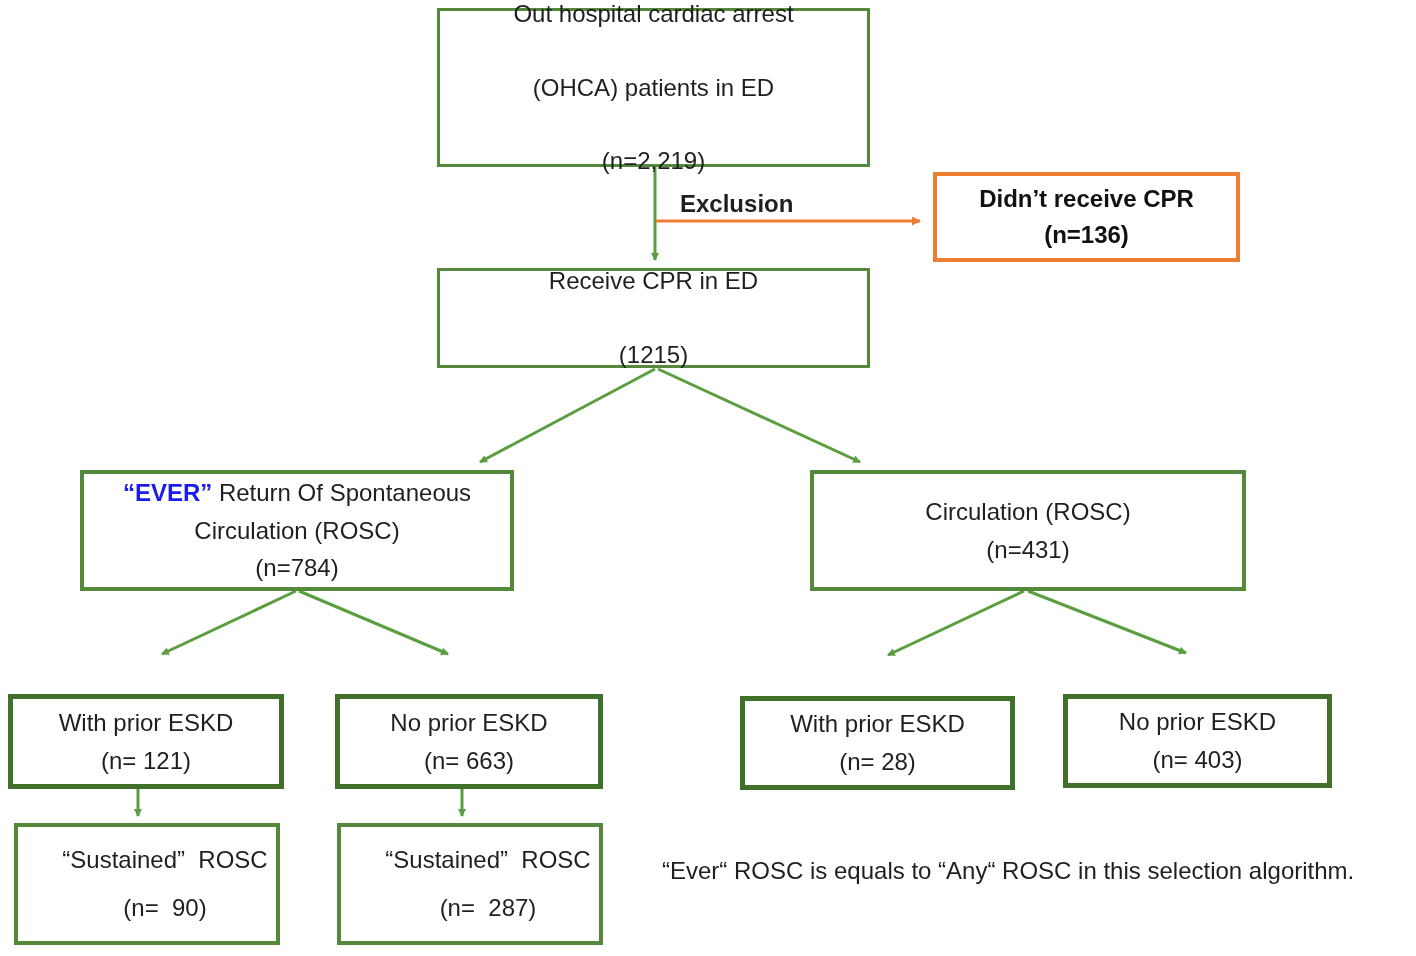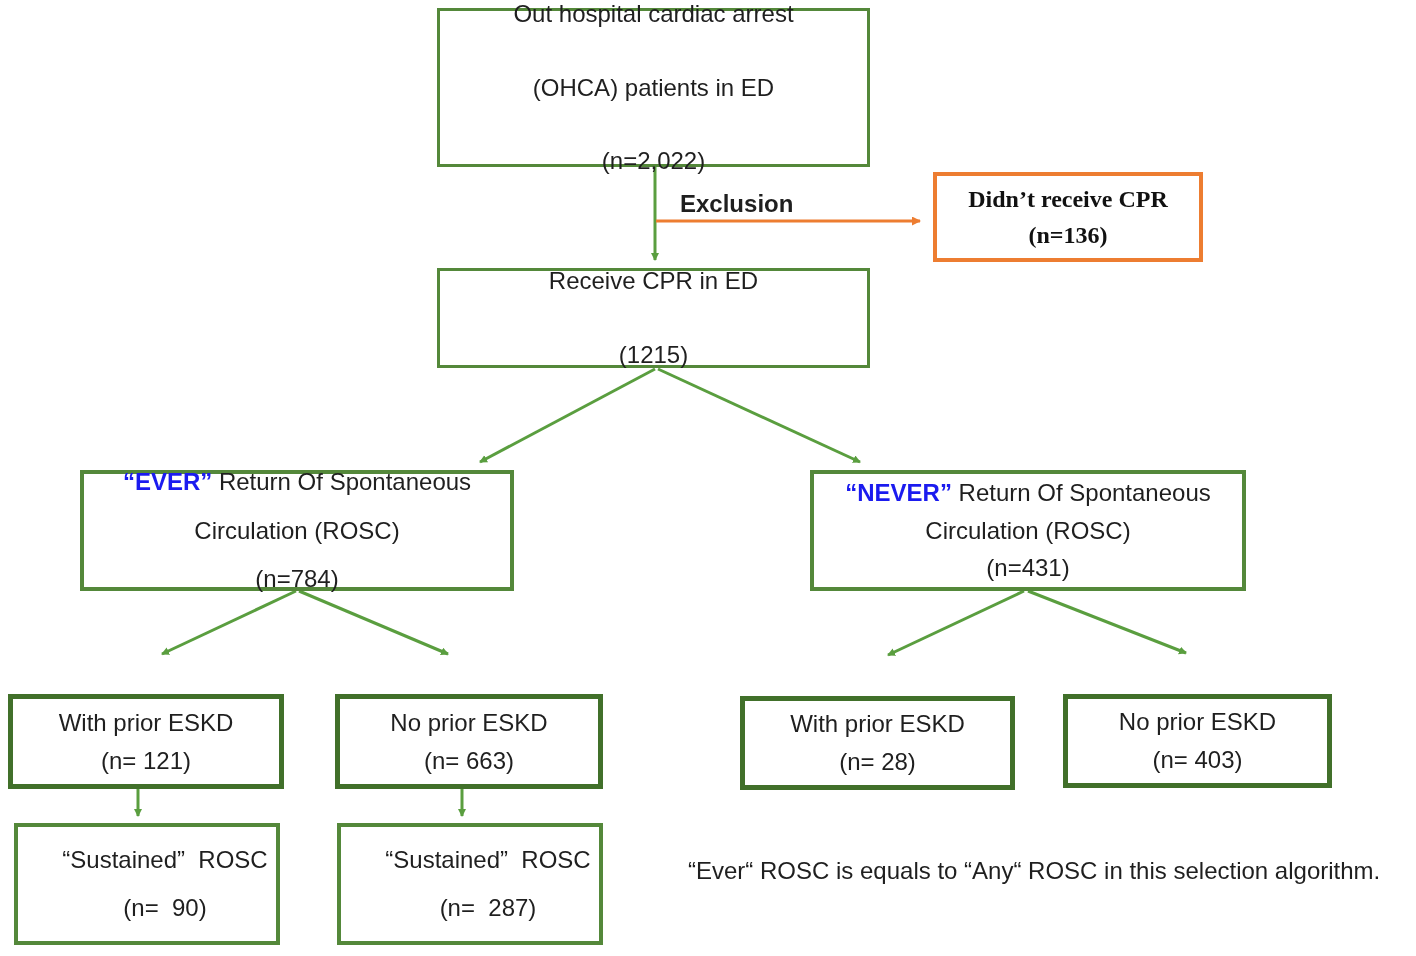--- a/index.html
+++ b/index.html
@@ -52,43 +52,42 @@
     <line class="g-line" x1="299" y1="591" x2="448" y2="654" marker-end="url(#ah-g)"></line>
     <line class="g-line" x1="1024" y1="591" x2="888" y2="655" marker-end="url(#ah-g)"></line>
     <line class="g-line" x1="1028" y1="591" x2="1186" y2="653" marker-end="url(#ah-g)"></line>
     <line class="g-line" x1="138" y1="757" x2="138" y2="816" marker-end="url(#ah-g)"></line>
     <line class="g-line" x1="462" y1="758" x2="462" y2="816" marker-end="url(#ah-g)"></line>
   </svg>
 
   <div class="box b-green" style="left:437px; top:8px; width:433px; height:159px;">
     <div class="ln">Out hospital cardiac arrest</div>
     <div class="ln">(OHCA) patients in ED</div>
-    <div class="ln">(n=2,022)</div>
+    <div class="ln">(n=2,219)</div>
   </div>
 
   <div class="label" style="left:680px; top:190px;">Exclusion</div>
 
-  <div class="box b-orange" style="left:933px; top:172px; width:270px; height:90px; line-height:1.5;font-family:Liberation Serif, serif;">
+  <div class="box b-orange" style="left:933px; top:172px; width:307px; height:90px; line-height:1.5;">
     <div class="ln">Didn’t receive CPR</div>
     <div class="ln">(n=136)</div>
   </div>
 
   <div class="box b-green" style="left:437px; top:268px; width:433px; height:100px;">
     <div class="ln">Receive CPR in ED</div>
     <div class="ln">(1215)</div>
   </div>
 
-  <div class="box b-green4" style="left:80px; top:470px; width:434px; height:121px;gap:11px;">
+  <div class="box b-green4" style="left:80px; top:470px; width:434px; height:121px;">
     <div class="ln"><span class="hl">“EVER”</span><span> Return Of Spontaneous</span></div>
     <div class="ln">Circulation (ROSC)</div>
     <div class="ln">(n=784)</div>
   </div>
 
   <div class="box b-green4" style="left:810px; top:470px; width:436px; height:121px;">
-    <div class="ln"><span class="hl">“NEVER”</span><span> Return Of Spontaneous</span></div>
     <div class="ln">Circulation (ROSC)</div>
     <div class="ln">(n=431)</div>
   </div>
 
   <div class="box b-dark" style="left:8px; top:662px; width:276px; height:95px;">
     <div class="ln">With prior ESKD</div>
     <div class="ln">(n= 121)</div>
   </div>
 
   <div class="box b-dark" style="left:335px; top:662px; width:268px; height:95px;">
@@ -109,15 +108,15 @@
   <div class="box b-green4 sustained" style="left:14px; top:823px; width:266px; height:122px;">
     <div class="ln">“Sustained”  ROSC</div>
     <div class="ln">(n=  90)</div>
   </div>
 
   <div class="box b-green4 sustained" style="left:337px; top:823px; width:266px; height:122px;">
     <div class="ln">“Sustained”  ROSC</div>
     <div class="ln">(n=  287)</div>
   </div>
 
-  <div class="footnote" style="left:688px; top:857px;">“Ever“ ROSC is equals to “Any“ ROSC in this selection algorithm.</div>
+  <div class="footnote" style="left:662px; top:857px;">“Ever“ ROSC is equals to “Any“ ROSC in this selection algorithm.</div>
 
 </div>
 
 </body></html>

